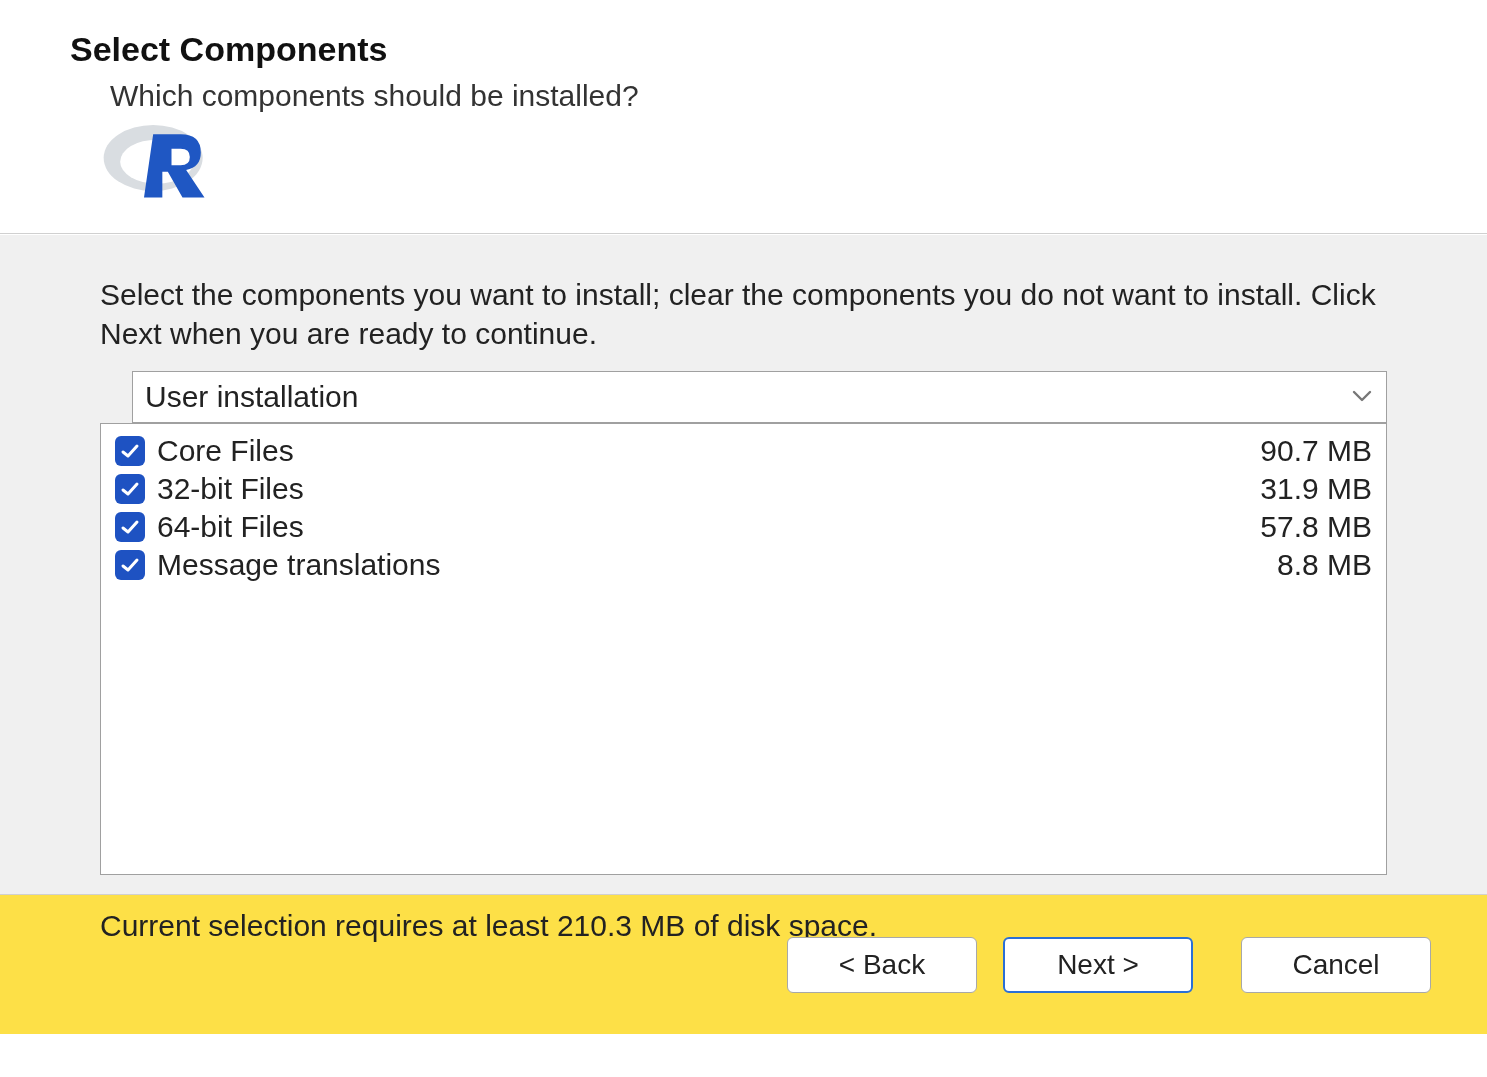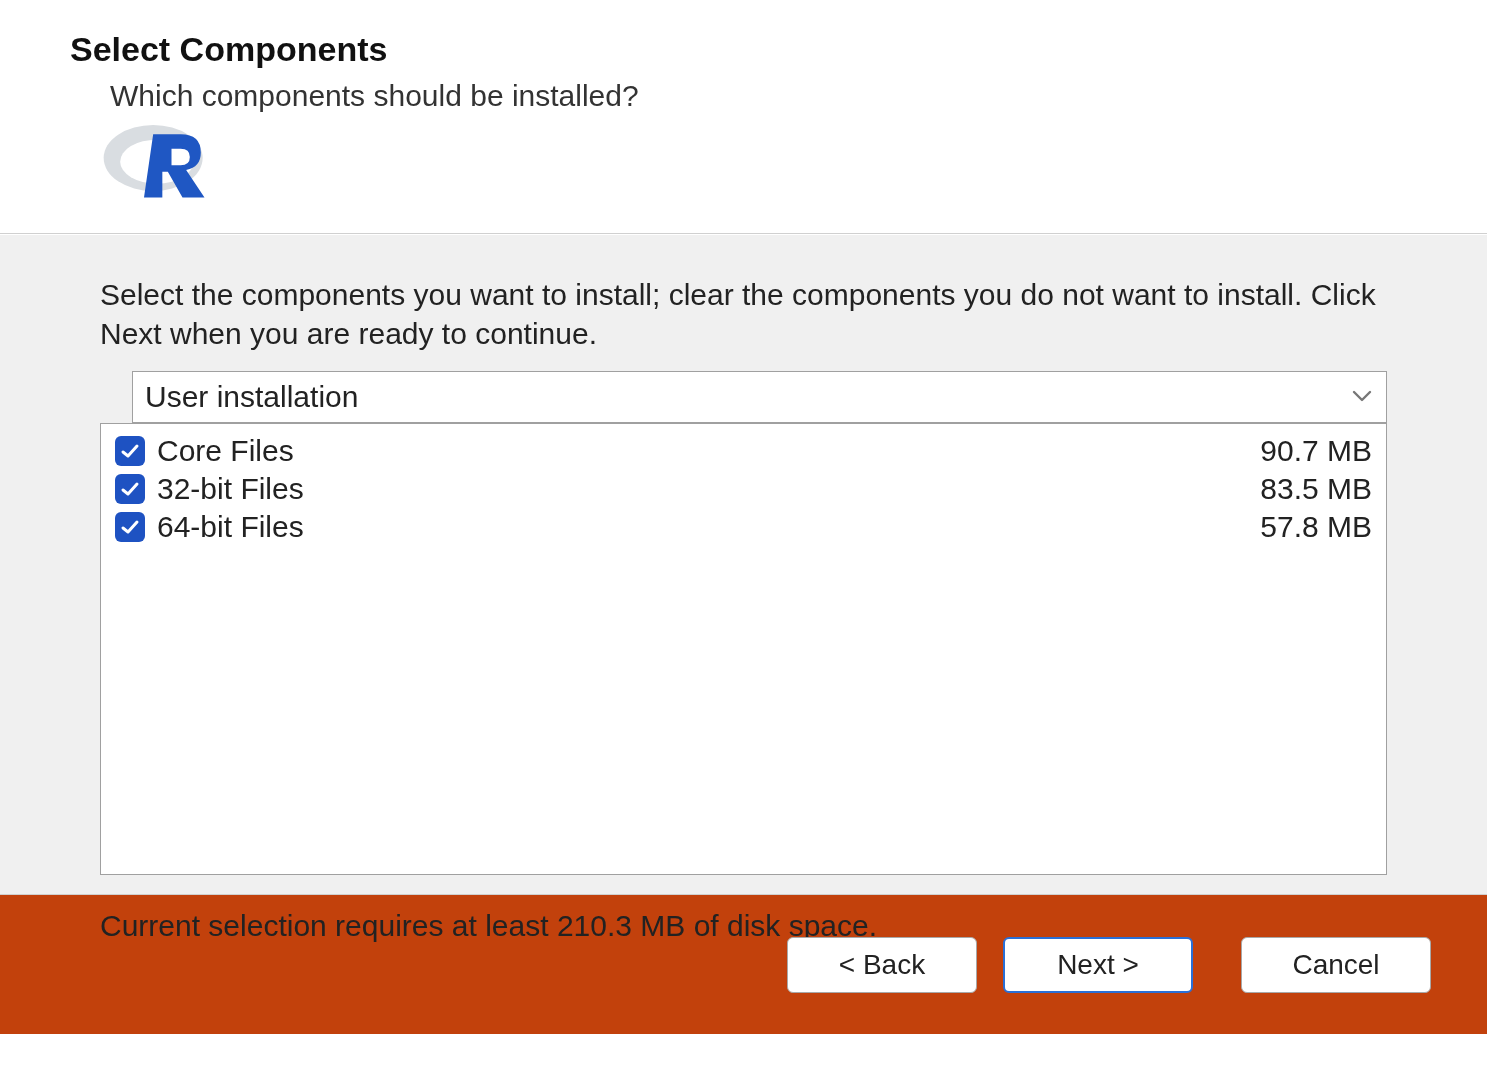--- a/index.html
+++ b/index.html
@@ -108,21 +108,21 @@
     color: #222;
     text-align: center;
     white-space: nowrap;
   }
   .footer-text {
     font-size: 30px;
     color: #222;
     margin-top: 34px;
   }
   .button-bar {
-    background: #c2410c;
+    background: #fde047;
     border-top: 1px solid #d0d0d0;
     height: 140px;
     display: flex;
     justify-content: flex-end;
     align-items: center;
     gap: 26px;
     padding-right: 56px;
   }
   .btn {
     min-width: 190px;
@@ -193,35 +193,46 @@
 
     <div class="list-row">
       <div class="list-row-left">
         <span class="cb">
           <svg width="20" height="20" viewBox="0 0 20 20">
               <path d="M3 11 L8 15 L17 5" stroke="#fff" stroke-width="3" fill="none" stroke-linecap="round" stroke-linejoin="round"></path>
             </svg>
         </span>
         <span class="item-label">32-bit Files</span>
       </div>
-      <span class="item-size">83.5 MB</span>
+      <span class="item-size">31.9 MB</span>
     </div>
 
     <div class="list-row">
       <div class="list-row-left">
         <span class="cb">
           <svg width="20" height="20" viewBox="0 0 20 20">
               <path d="M3 11 L8 15 L17 5" stroke="#fff" stroke-width="3" fill="none" stroke-linecap="round" stroke-linejoin="round"></path>
             </svg>
         </span>
         <span class="item-label">64-bit Files</span>
       </div>
       <span class="item-size">57.8 MB</span>
     </div>
 
+    <div class="list-row">
+      <div class="list-row-left">
+        <span class="cb">
+          <svg width="20" height="20" viewBox="0 0 20 20">
+              <path d="M3 11 L8 15 L17 5" stroke="#fff" stroke-width="3" fill="none" stroke-linecap="round" stroke-linejoin="round"></path>
+            </svg>
+        </span>
+        <span class="item-label">Message translations</span>
+      </div>
+      <span class="item-size">8.8 MB</span>
+    </div>
 
   </div>
 
   <div class="footer-text">Current selection requires at least 210.3 MB of disk space.</div>
 </div>
 
 <div class="button-bar">
   <button class="btn">&lt; Back</button>
   <button class="btn btn-default">Next &gt;</button>
   <button class="btn btn-cancel">Cancel</button>

